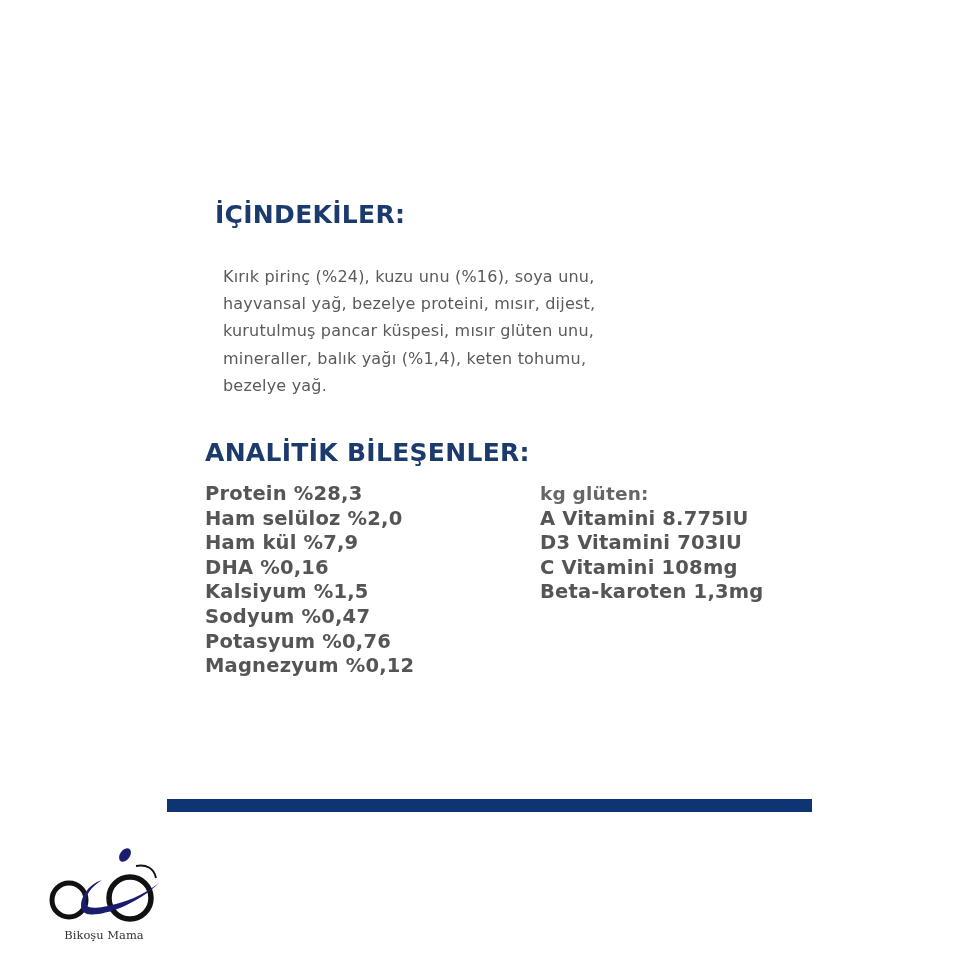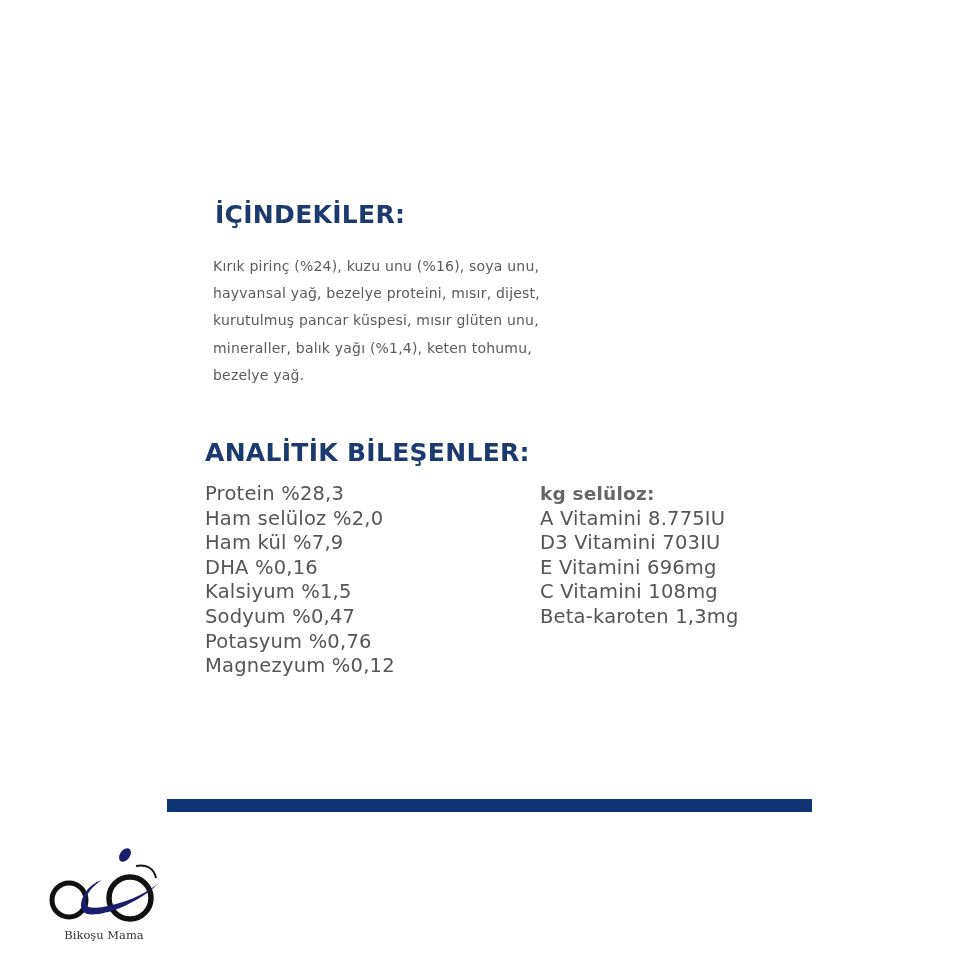--- a/index.html
+++ b/index.html
@@ -26,39 +26,39 @@
       white-space: nowrap;
     }
     #h-ingredients { top: 200px; margin-left: 10px; }
     #h-analytics { top: 438px; }
 
     .ingredients-text {
       position: absolute;
       left: 205px;
       top: 245px;
       width: 540px;
-      margin: 8px;
-      font-size: 14px;
+      margin: 18px;
+      font-size: 16px;
       line-height: 27.2px;
       color: #5a5a5a;
       letter-spacing: 0.2px;
     }
     .ingredients-text span { display: block; white-space: nowrap; }
 
     .col {
       position: absolute;
       margin: 0;
       padding: 0;
       list-style: none;
       font-size: 19.5px;
       line-height: 24.6px;
       color: #555555;
       letter-spacing: 0.2px;
     }
-    .col li { white-space: nowrap; }
+    .col li { white-space: nowrap; font-weight: bold; }
     #analytics-left { left: 205px; top: 482px; }
     #analytics-right { left: 540px; top: 482px; }
     #analytics-right .sub-heading {
       font-weight: bold;
       color: #666666;
       font-size: 18.5px;
     }
 
     .divider-bar {
       position: absolute;
@@ -109,24 +109,23 @@
   <li>Ham selüloz %2,0</li>
   <li>Ham kül %7,9</li>
   <li>DHA %0,16</li>
   <li>Kalsiyum %1,5</li>
   <li>Sodyum %0,47</li>
   <li>Potasyum %0,76</li>
   <li>Magnezyum %0,12</li>
 </ul>
 
 <ul id="analytics-right" class="col">
-  <li class="sub-heading">kg selüloz:</li>
+  <li class="sub-heading">kg glüten:</li>
   <li>A Vitamini 8.775IU</li>
   <li>D3 Vitamini 703IU</li>
-  <li>E Vitamini 696mg</li>
   <li>C Vitamini 108mg</li>
   <li>Beta-karoten 1,3mg</li>
 </ul>
 
 <div class="divider-bar"></div>
 
 <div class="logo">
   <svg width="120" height="90" viewBox="0 0 120 90">
 
     <circle cx="25" cy="58" r="17" fill="none" stroke="#111111" stroke-width="5"></circle>

